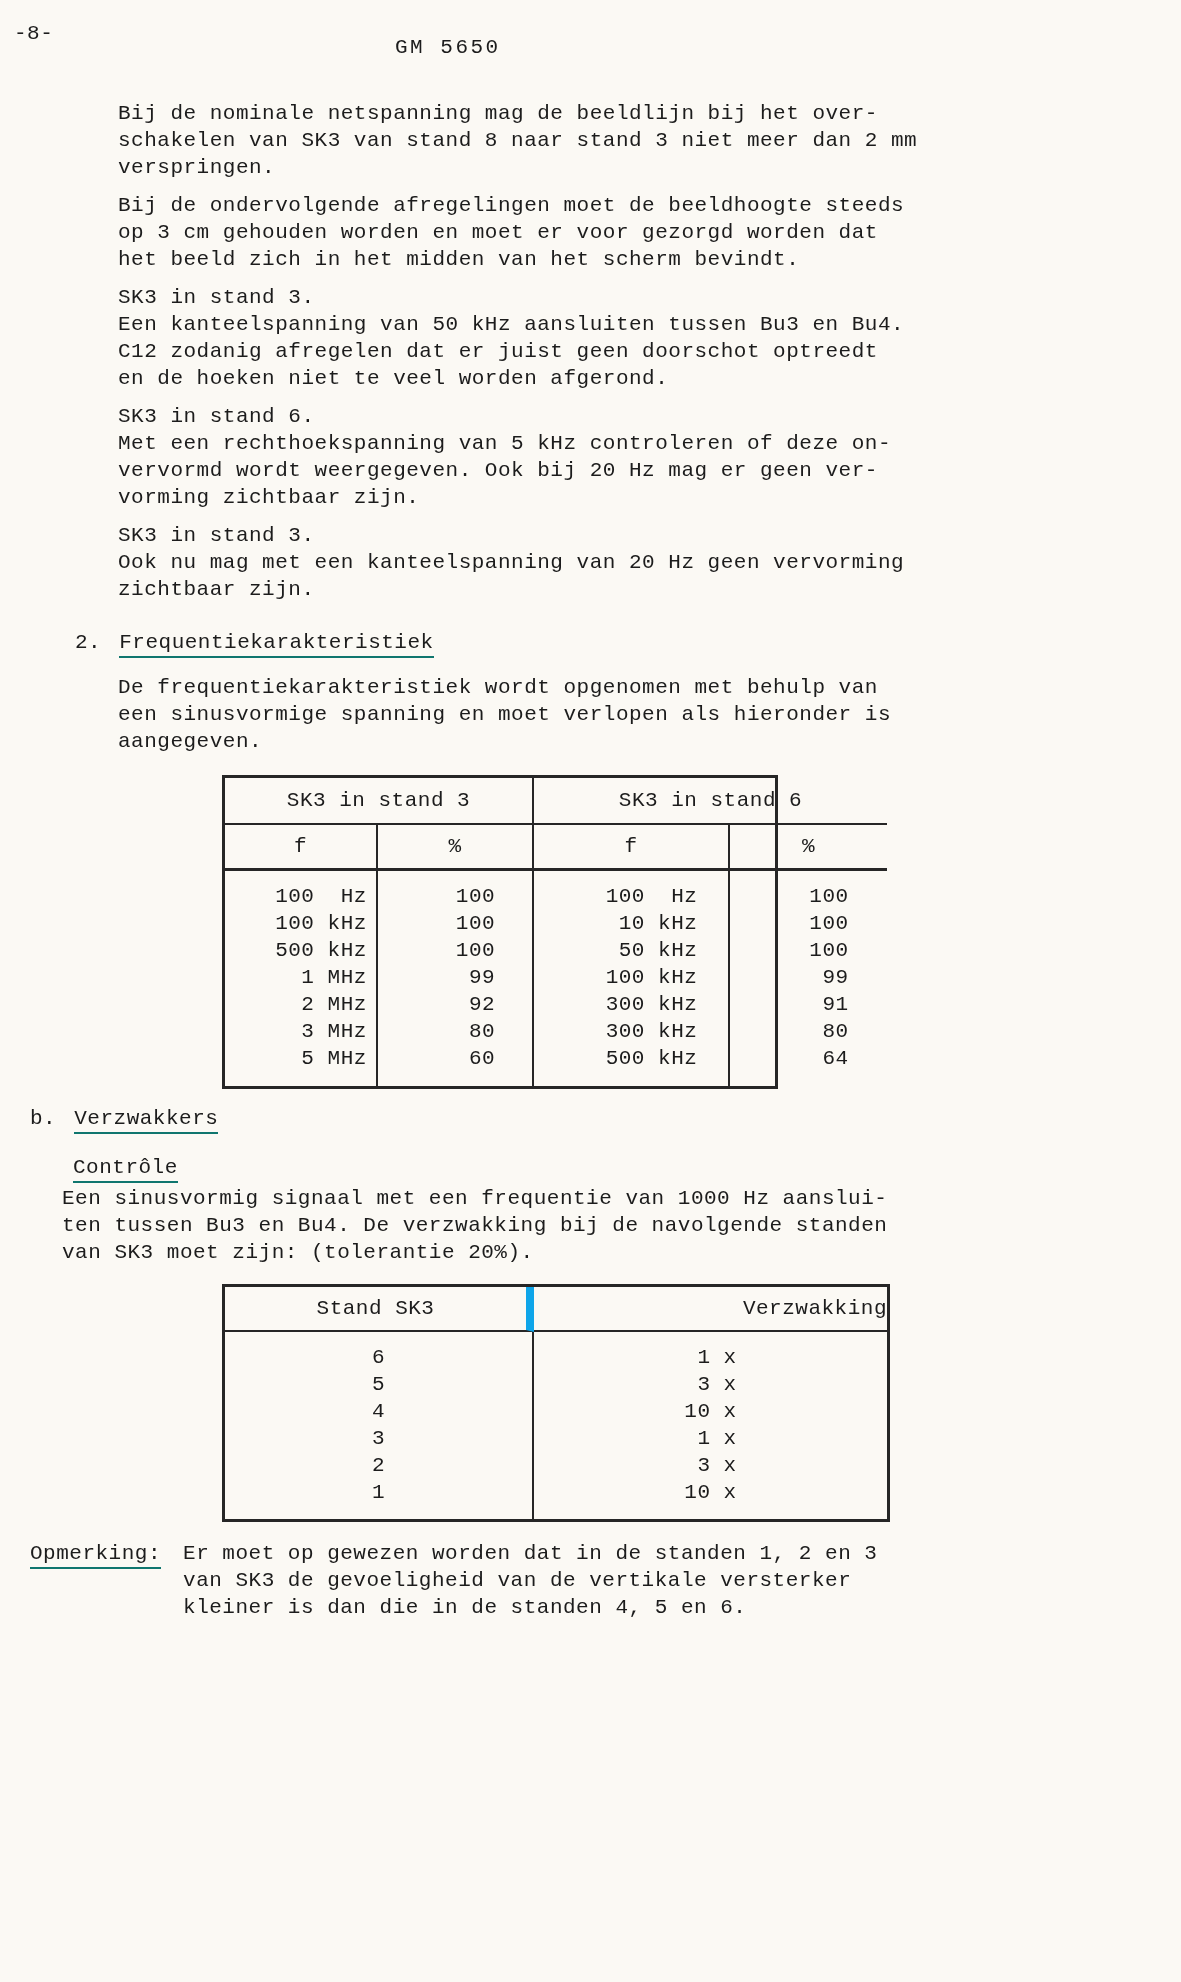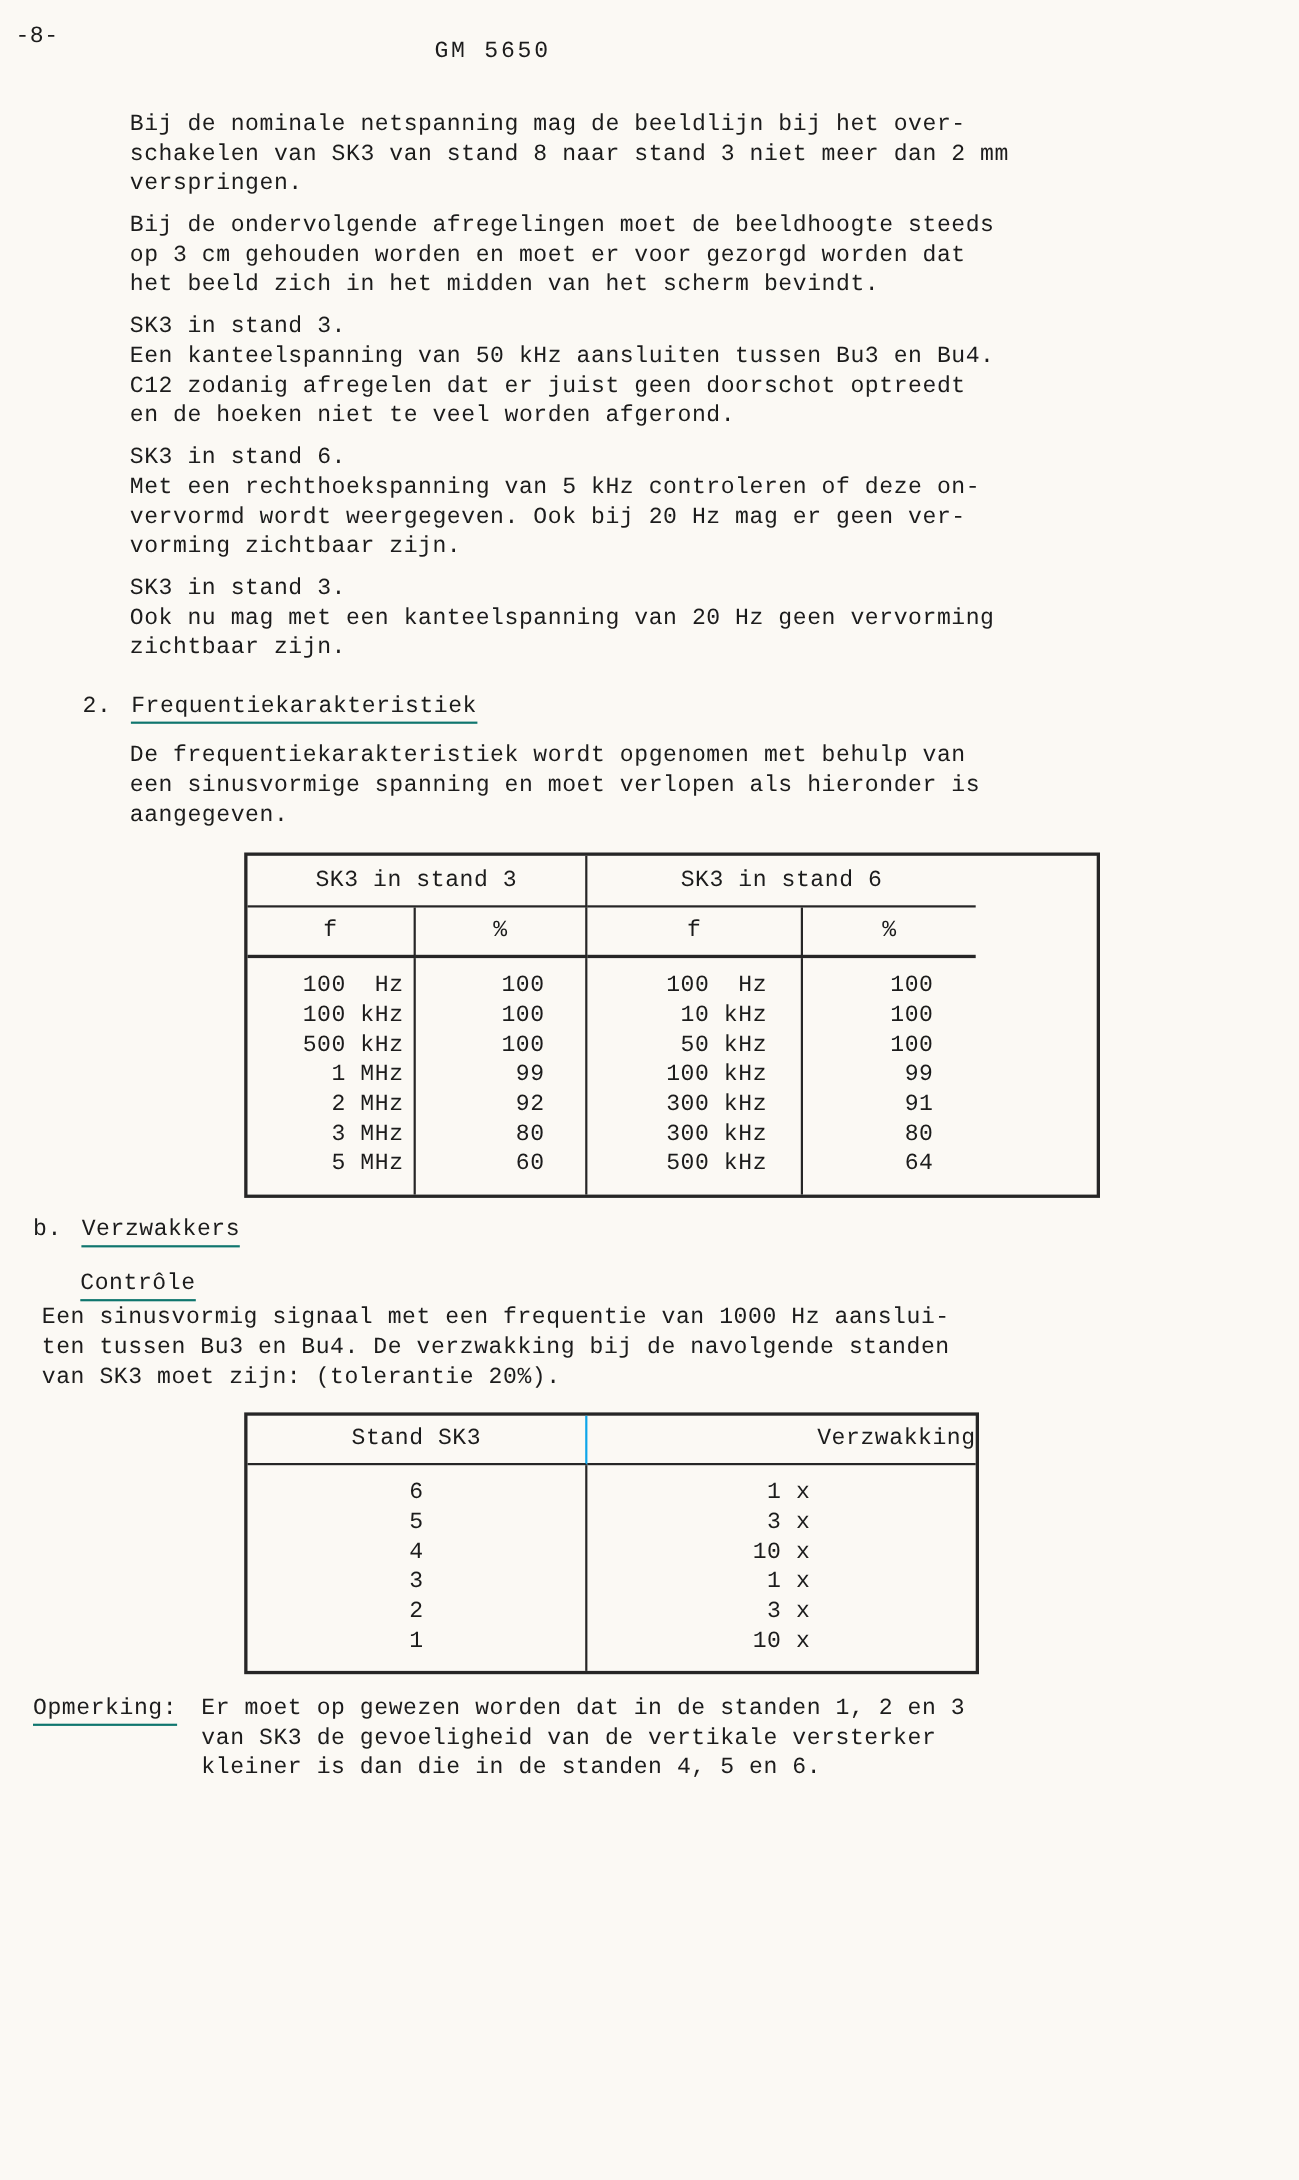--- a/index.html
+++ b/index.html
@@ -24,21 +24,21 @@
   .ml118 { margin-left:118px; }
   .mb-lg { margin-bottom:26px; }
 
   .underline { border-bottom:2px solid #0f766e; padding-bottom:0; display:inline-block; }
 
   .sec-head { margin:0 0 16px 75px; }
   .sec-num { margin-right:18px; }
 
   
   .freq-table {
-    width:778px;
+    width:556px;
     margin:20px 0 16px 222px;
     border:3px solid #262626;
     background:#fbf9f4;
   }
   .ft-groups { display:grid; grid-template-columns:309px 353px; }
   .ft-group {
     text-align:center; padding:9px 0;
     border-right:2px solid #262626; border-bottom:2px solid #262626;
   }
   .ft-group.last { border-right:none; }
@@ -50,33 +50,33 @@
   .ft-sub.last { border-right:none; }
   .ft-body { display:grid; grid-template-columns:153px 156px 196px 157px; }
   .ft-col { text-align:center; padding:12px 0 14px 0; border-right:2px solid #262626;margin-left:41px; }
   .ft-col.last { border-right:none; }
   .cell { white-space:pre; }
 
   
   .sec-b-head { margin:16px 0 20px 30px; }
   .sec-b-label { margin-right:18px; }
   .controle { margin:0 0 2px 73px; }
-  .para-b { margin-left:38px; margin-bottom:16px; }
+  .para-b { margin-left:62px; margin-bottom:16px; }
 
   
   .att-table {
     width:668px;
     margin:18px 0 18px 222px;
     border:3px solid #262626;
     background:#fbf9f4;
   }
   .at-header { display:grid; grid-template-columns:309px 353px; }
   .at-head-cell {
     text-align:center; padding:8px 0;
-    border-right:2px solid #0ea5e9; border-bottom:2px solid #262626;
+    border-right:8px solid #0ea5e9; border-bottom:2px solid #262626;
   }
   .at-head-cell.last { border-right:none;text-align:right; }
   .at-body { display:grid; grid-template-columns:309px 353px; }
   .at-col { text-align:center; padding:12px 0 13px 0; border-right:2px solid #262626; }
   .at-col.last { border-right:none; }
 
   
   .remark { display:flex; align-items:flex-start; margin:18px 0 0 30px; }
   .remark-label { flex:none; margin-right:22px; }
   .remark-text { white-space:pre-wrap; }

